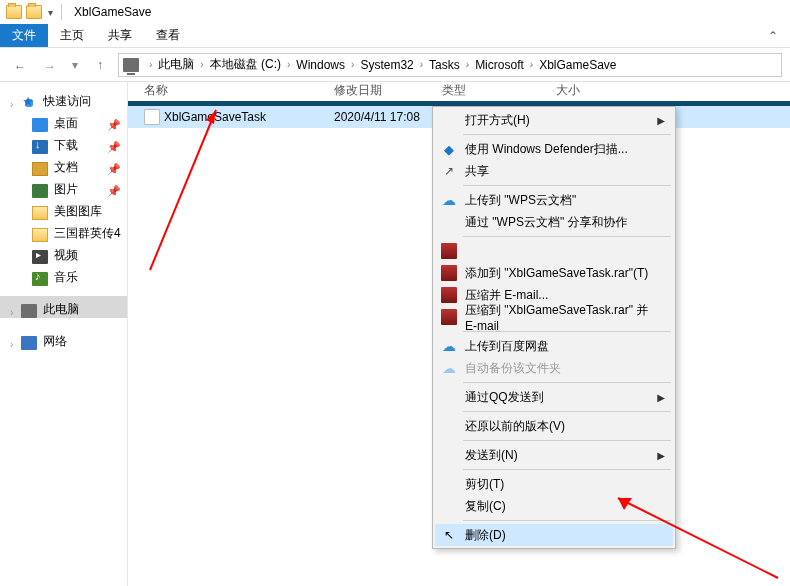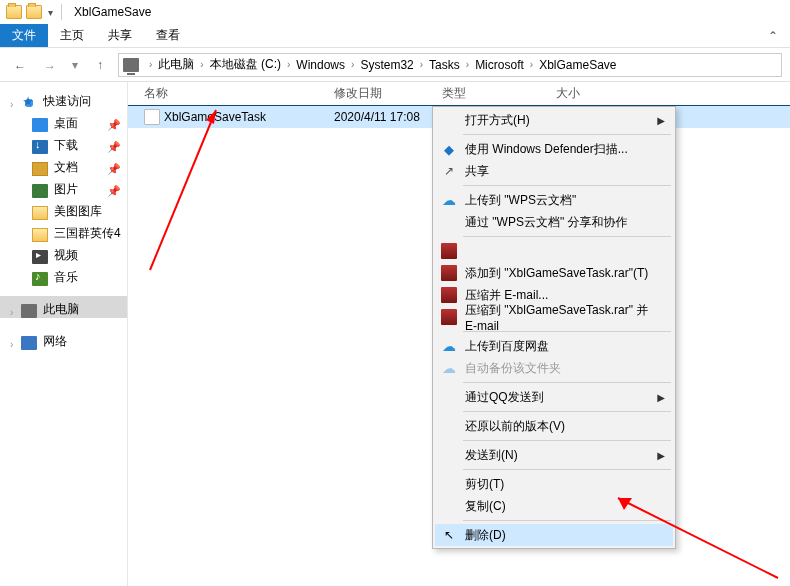--- a/index.html
+++ b/index.html
@@ -55,21 +55,21 @@
 .ic-music::after { content: "♪"; color: #fff; position: absolute; left: 3px; top: -2px; font-size: 11px; }
 .ic-cloud { background: radial-gradient(ellipse at 50% 60%, #1a8ad8 60%, transparent 62%); }
 .ic-pc { background: #6d6d6d; border-radius: 1px; }
 .ic-drive { background: #bfbfbf; border: 1px solid #999; border-radius: 1px; }
 .ic-folder { background: linear-gradient(#ffe9a6,#f7c65c); border: 1px solid #d8a436; }
 .ic-net { background: #3a76c1; border-radius: 1px; }
 .side-item .ic { position: relative; }
 
 
 .filelist { flex: 1; position: relative; }
-.cols { display: flex; height: 24px; border-bottom: 1px solid #0c4a6e; color: #555; align-items: center; padding-left: 10px; }
+.cols { display: flex; height: 24px; border-bottom: 5px solid #0c4a6e; color: #555; padding-left: 10px; }
 .cols .col { padding: 0 6px; }
 .col-name { width: 190px; }
 .col-date { width: 108px; }
 .col-type { width: 86px; }
 .col-size { width: 64px; text-align: right; }
 .row { display: flex; align-items: center; height: 22px; padding-left: 10px; }
 .row.selected { background: #cde8ff; }
 .row .cell { padding: 0 6px; }
 .row .file-ic { width: 16px; height: 16px; background: #fff; border: 1px solid #bbb; border-radius: 1px; margin-right: 4px; }
 

